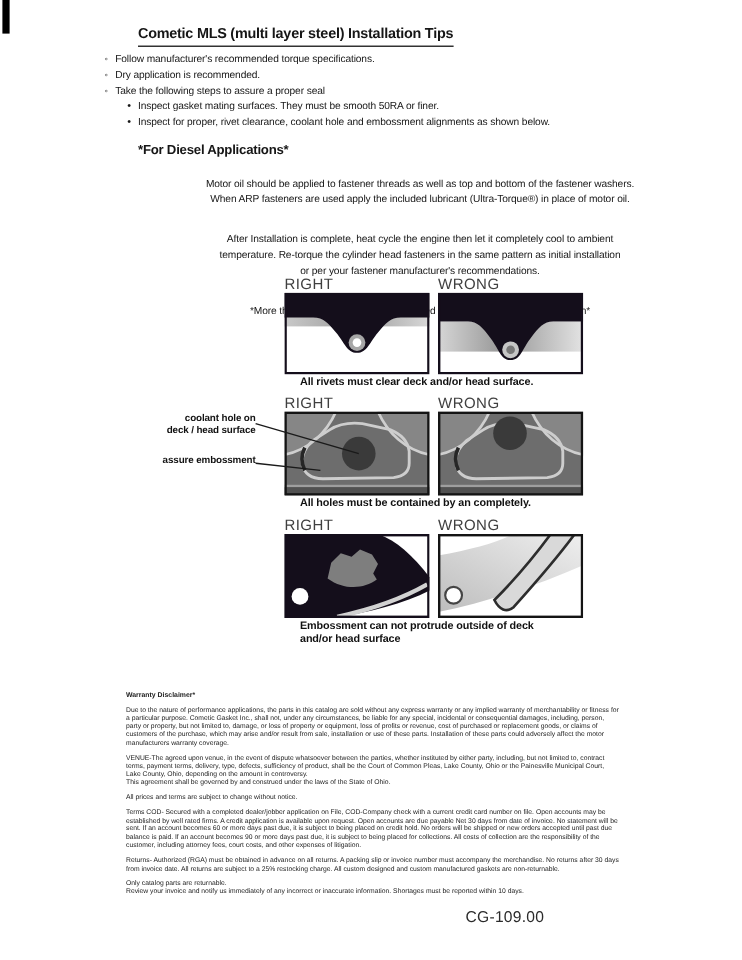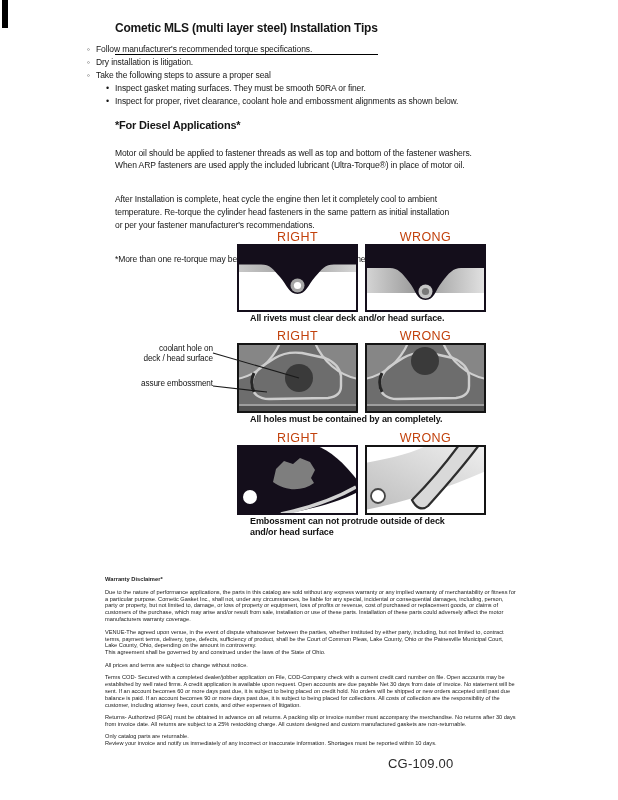--- a/index.html
+++ b/index.html
@@ -1,35 +1,35 @@
 <!DOCTYPE html>
 <html><head>
 <meta charset="utf-8">
 <style>
   html,body{margin:0;padding:0;background:#ffffff;}
   .page{position:relative;width:618px;height:800px;background:#ffffff;overflow:hidden;
         font-family:"Liberation Sans",sans-serif;color:#161616;}
   .abs{position:absolute;}
   .artifact{left:2px;top:0;width:6px;height:28px;background:#000;}
   .title{left:115px;top:21px;font-size:12px;font-weight:bold;letter-spacing:-0.2px;
-         border-bottom:1.5px solid #000;padding-bottom:19px;white-space:nowrap;}
+         border-bottom:1.5px solid #000;padding-bottom:3px;white-space:nowrap;}
   .tips{left:87px;top:43px;font-size:8.5px;letter-spacing:-0.1px;line-height:13px;width:500px;}
   .tip-row{display:flex;align-items:flex-start;white-space:nowrap;}
   .tip-row.sub{padding-left:19px;}
   .marker{width:9px;flex:0 0 9px;font-size:8px;}
   .marker.filled{font-size:9px;}
   .diesel-head{left:115px;top:119px;font-size:11px;font-weight:bold;letter-spacing:-0.2px;}
   .diesel-body{left:115px;top:134px;width:470px;font-size:8.5px;letter-spacing:-0.1px;
-               line-height:12.6px;white-space:pre-line;}
+               line-height:12.6px;white-space:pre-line;text-align:center;}
   .diesel-body p{margin:0 0 9px 0;}
-  .dlabel{font-size:12.5px;letter-spacing:0.4px;text-align:center;width:121px;color:#c2410c;}
+  .dlabel{font-size:12.5px;letter-spacing:0.4px;width:121px;color:#404040;}
   .dbox{position:absolute;display:block;}
   .caption{font-size:9px;font-weight:bold;letter-spacing:-0.1px;line-height:10.5px;
            white-space:pre-line;color:#111;margin-left:12px;}
-  .sidelabel{font-size:8.2px;font-weight:normal;letter-spacing:-0.1px;line-height:9.5px;
+  .sidelabel{font-size:8.2px;font-weight:bold;letter-spacing:-0.1px;line-height:9.5px;
              text-align:right;width:128px;color:#111;}
   .leaders{pointer-events:none;}
   .disclaimer{left:105px;top:576px;width:824px;transform:scale(0.5);transform-origin:0 0;
               font-size:11.3px;line-height:13.8px;color:#222;}
   .disclaimer h3{margin:0;font-size:11.5px;font-weight:bold;}
   .disclaimer p{margin:11px 0 0 0;white-space:pre-line;}
   .footer-code{left:388px;top:756px;font-size:13px;color:#2b2b2b;letter-spacing:0.2px;}
 </style>
 </head>
 <body>
@@ -40,21 +40,21 @@
 
   <div class="abs title">Cometic MLS (multi layer steel) Installation Tips</div>
 
   <div class="abs tips">
     <div class="tip-row">
       <span class="marker">◦</span>
       <span>Follow manufacturer's recommended torque specifications.</span>
     </div>
     <div class="tip-row">
       <span class="marker">◦</span>
-      <span>Dry installation is litigation.</span>
+      <span>Dry application is recommended.</span>
     </div>
     <div class="tip-row">
       <span class="marker">◦</span>
       <span>Take the following steps to assure a proper seal</span>
     </div>
     <div class="tip-row sub">
       <span class="marker filled">•</span>
       <span>Inspect gasket mating surfaces.  They must be smooth 50RA or finer.</span>
     </div>
     <div class="tip-row sub">

